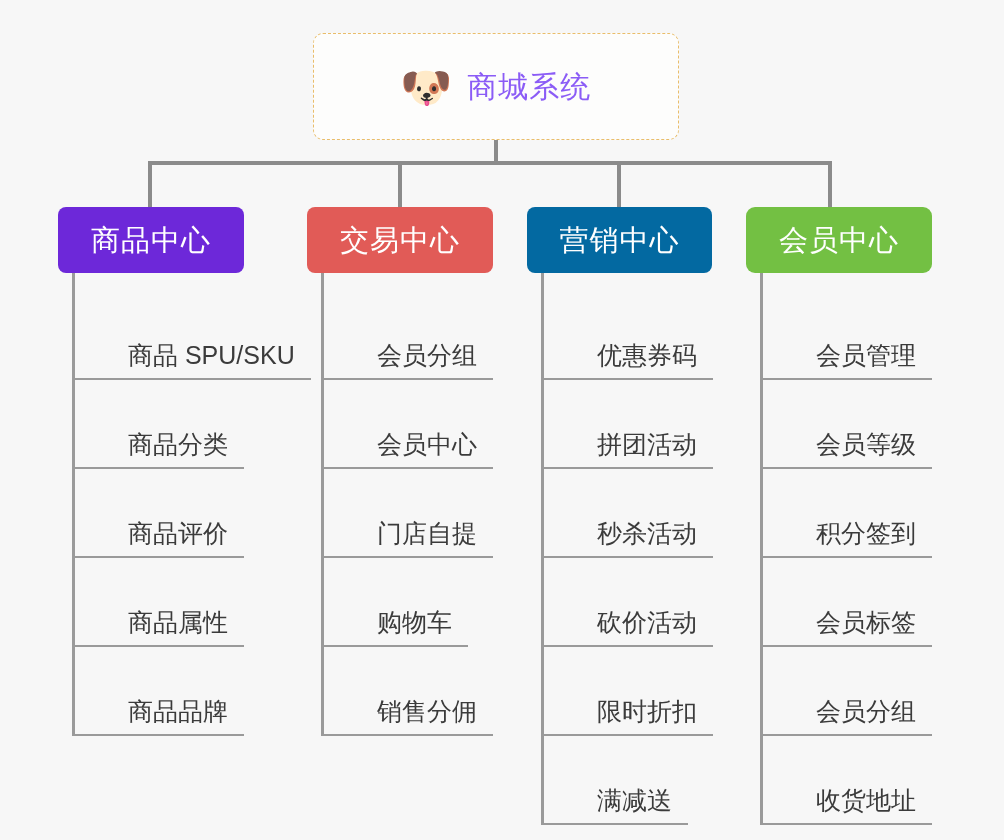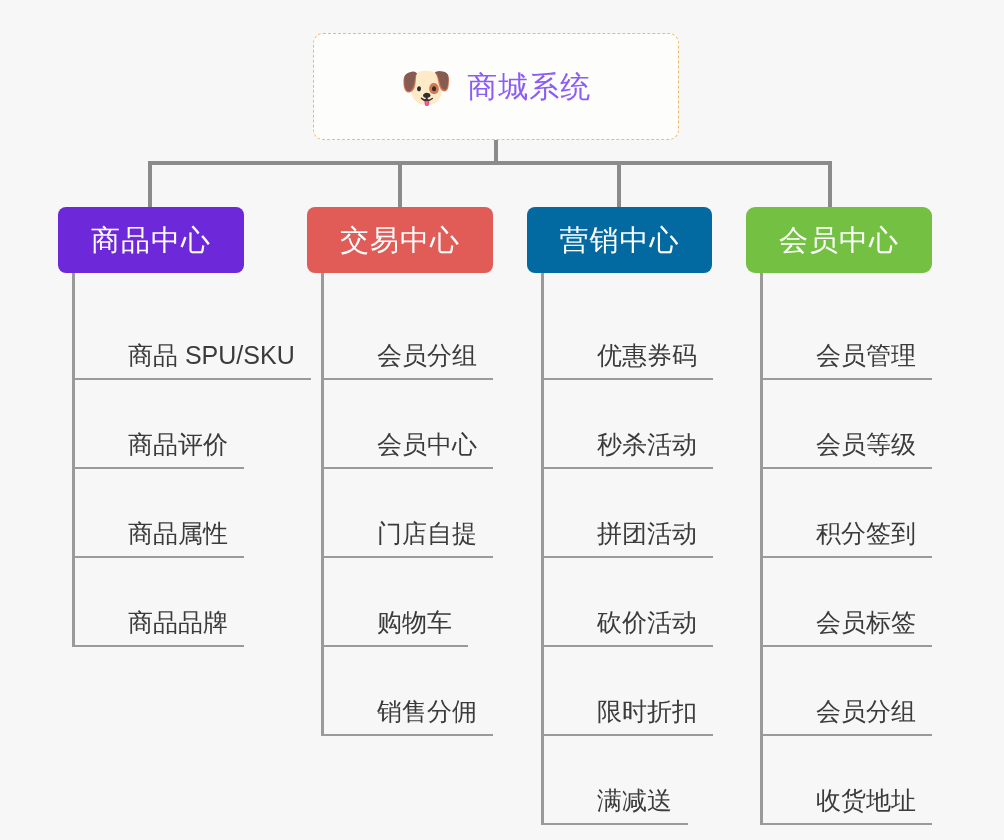--- a/index.html
+++ b/index.html
@@ -140,20 +140,23 @@
   <div class="conn conn-drop" style="left:828px"></div>
 
   <div id="columns-host">
       <div class="column" style="left: 58px; width: 186px;">
         <div class="cat-header" style="background: #6d28d9; width: 186px;">商品中心</div>
         <div class="item-list">
           <div class="item">
             <span class="item-label">商品 SPU/SKU</span>
           </div>
           <div class="item">
+            <span class="item-label">商品分类</span>
+          </div>
+          <div class="item">
             <span class="item-label">商品评价</span>
           </div>
           <div class="item">
             <span class="item-label">商品属性</span>
           </div>
           <div class="item">
             <span class="item-label">商品品牌</span>
           </div>
         </div>
       </div>
@@ -177,24 +180,24 @@
           </div>
         </div>
       </div>
       <div class="column" style="left: 527px; width: 185px;">
         <div class="cat-header" style="background: #0369a1; width: 185px;">营销中心</div>
         <div class="item-list">
           <div class="item">
             <span class="item-label">优惠券码</span>
           </div>
           <div class="item">
+            <span class="item-label">拼团活动</span>
+          </div>
+          <div class="item">
             <span class="item-label">秒杀活动</span>
-          </div>
-          <div class="item">
-            <span class="item-label">拼团活动</span>
           </div>
           <div class="item">
             <span class="item-label">砍价活动</span>
           </div>
           <div class="item">
             <span class="item-label">限时折扣</span>
           </div>
           <div class="item">
             <span class="item-label">满减送</span>
           </div>

